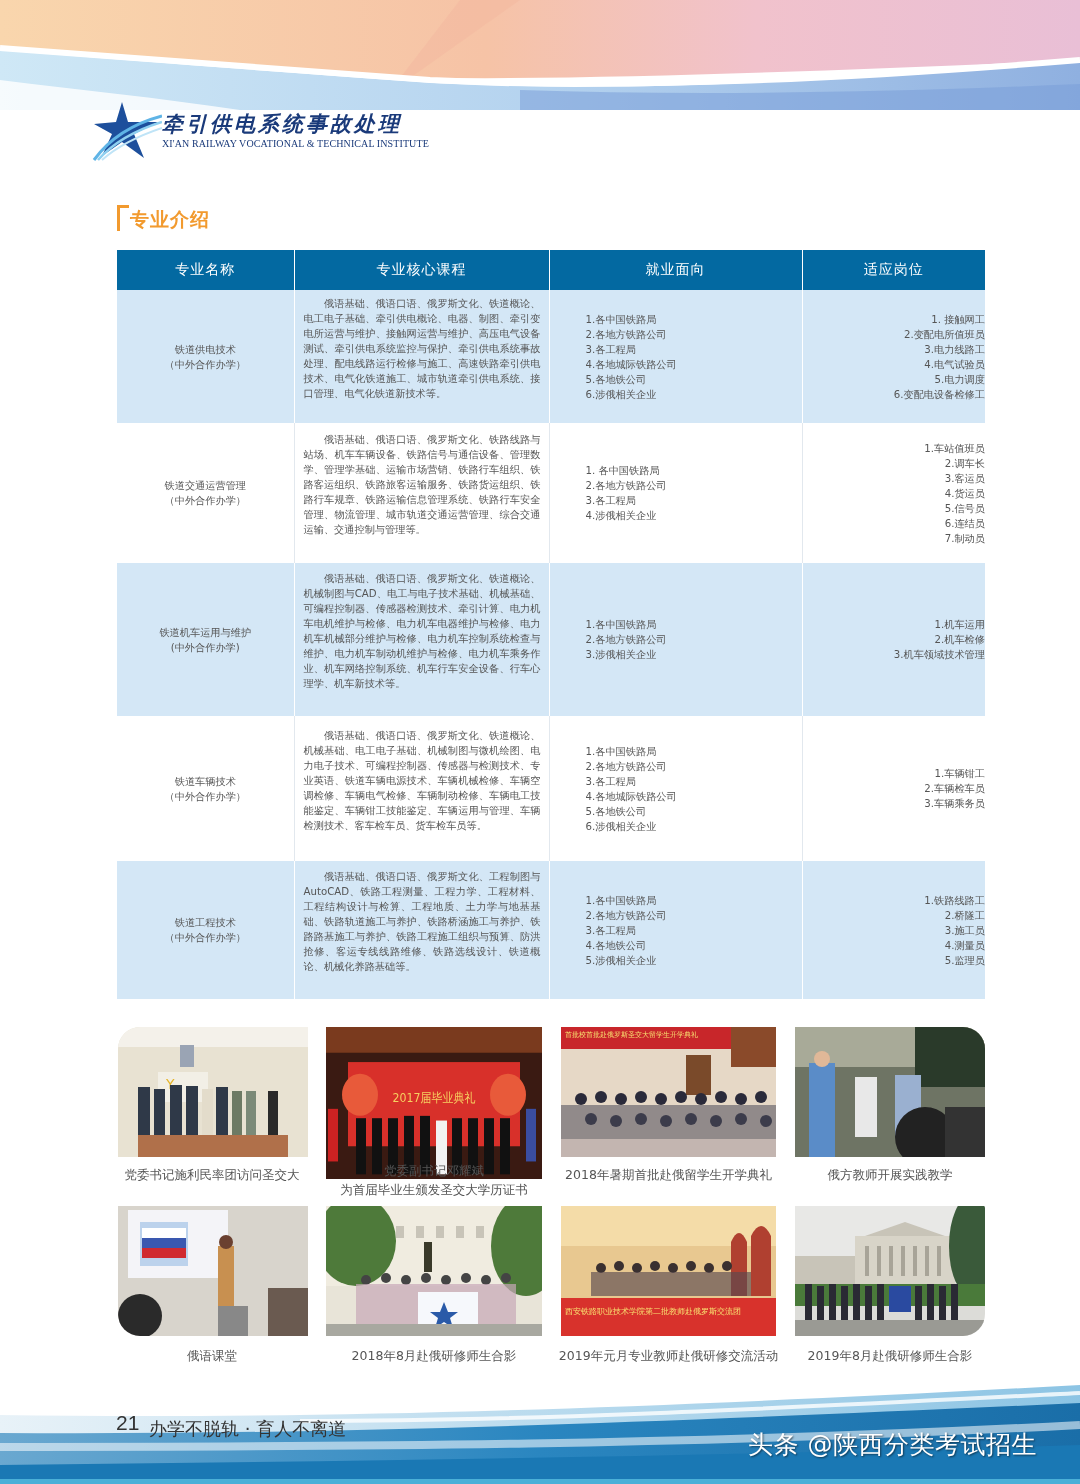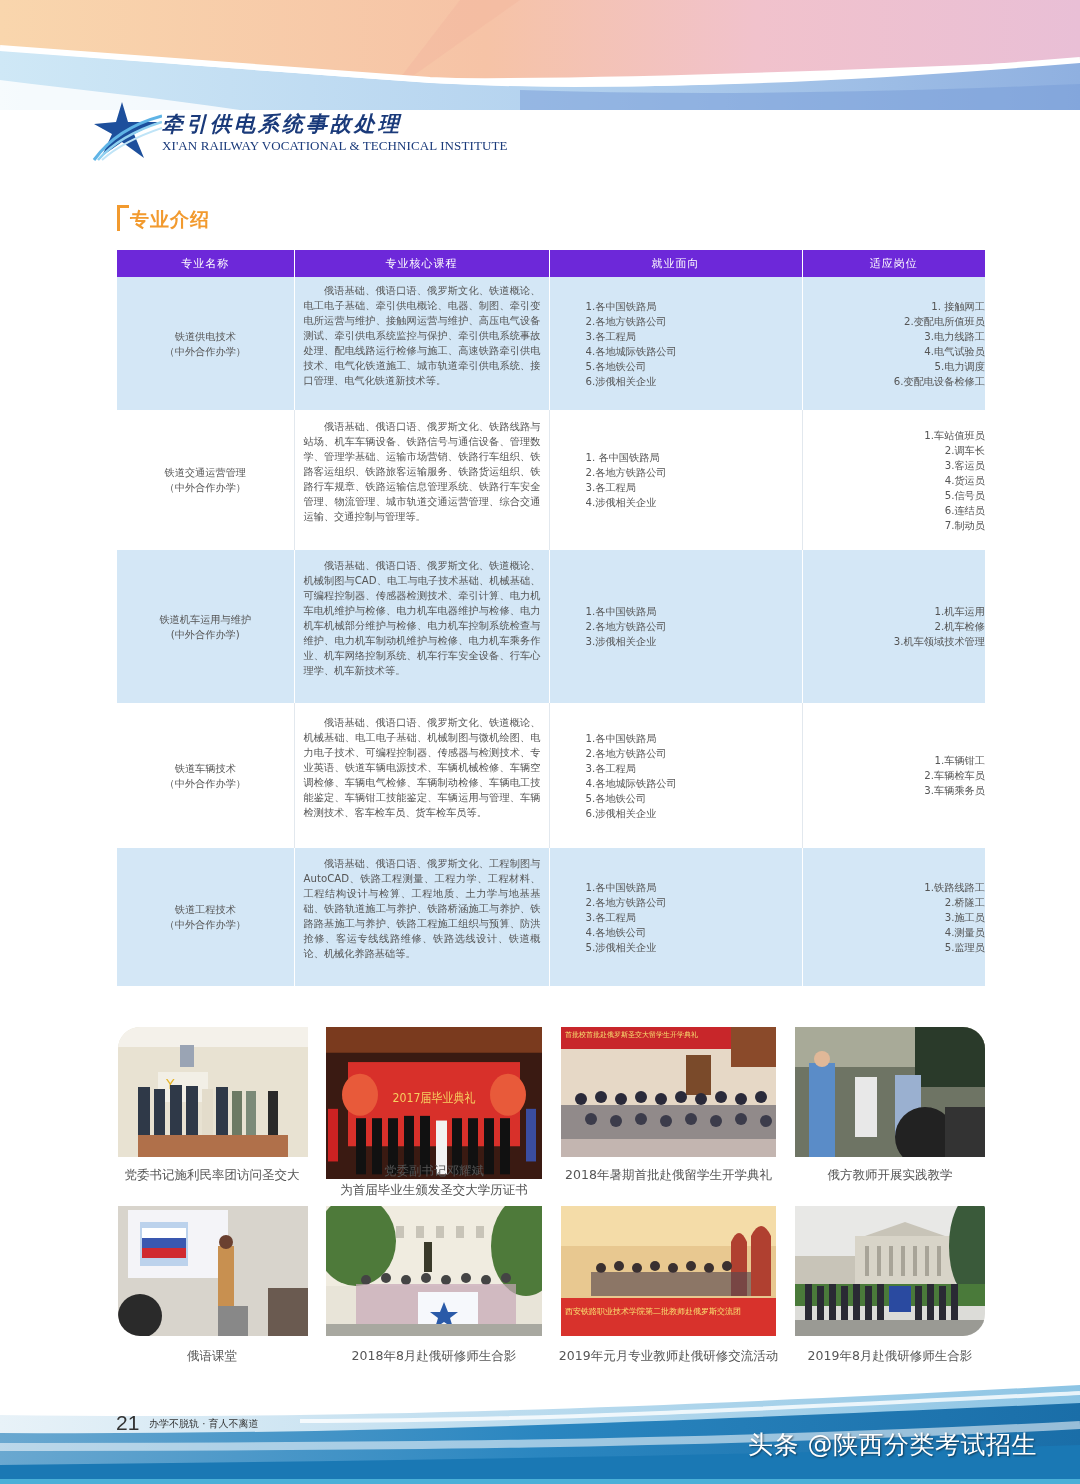--- a/index.html
+++ b/index.html
@@ -7,30 +7,30 @@
   body { position: relative; font-family: "DejaVu Sans", "Liberation Sans", sans-serif; color: #555; }
 
   
   .top-banner { position: absolute; left: 0; top: 0; width: 1080px; height: 110px; overflow: hidden; }
   .top-banner svg { display: block; }
 
   
   .logo { position: absolute; left: 92px; top: 100px; width: 320px; height: 65px; }
   .logo-star { position: absolute; left: 0; top: 0; width: 70px; height: 62px; }
   .logo-cn { position: absolute; left: 70px; top: 10px; font-family: "DejaVu Serif", "Liberation Serif", serif; font-size: 21px; font-weight: bold; color: #1a3a7a; letter-spacing: 3px; font-style: italic; }
-  .logo-en { position: absolute; left: 70px; top: 38px; font-family: "Liberation Serif", "DejaVu Serif", serif; font-size: 13px; color: #1a3a7a; letter-spacing: 0.1px; white-space: nowrap; }
+  .logo-en { position: absolute; left: 70px; top: 38px; font-family: "Liberation Serif", "DejaVu Serif", serif; font-size: 10px; color: #1a3a7a; letter-spacing: 0.1px; white-space: nowrap; }
 
   
   .section-title { position: absolute; left: 117px; top: 203px; height: 32px; }
   .section-bracket { position: absolute; left: 0; top: 2px; width: 12px; height: 26px; border-left: 3px solid #f29a2e; border-top: 3px solid #f29a2e; }
   .section-text { position: absolute; left: 13px; top: 4px; font-size: 19px; font-weight: bold; color: #f29a2e; white-space: nowrap; letter-spacing: 1px; }
 
   
   .majors-table { position: absolute; left: 117px; top: 250px; width: 868px; border-collapse: collapse; table-layout: fixed; }
-  .majors-table th { background: #6d28d9; color: #ffffff; font-weight: normal; font-size: 11px; height: 27px; border-right: 1px solid #ffffff; letter-spacing: 1px; }
+  .majors-table th { background: #0369a1; color: #ffffff; font-weight: normal; font-size: 14px; height: 40px; border-right: 1px solid #ffffff; letter-spacing: 1px; }
   .majors-table th:last-child { border-right: none; }
   .majors-table td { vertical-align: middle; border-right: 1px solid #ffffff; font-size: 10.2px; line-height: 15px; color: #555; }
   .majors-table td:last-child { border-right: none; text-align: right; }
   .majors-table tr.shaded td { background: #d4e7f6; }
   .majors-table tr.plain td { background: #ffffff; border-right: 1px solid #e2e8ee; }
   .majors-table tr.plain td:last-child { border-right: none; }
   .col-name { width: 177px; }
   .col-course { width: 255px; }
   .col-emp { width: 253px; }
   .col-pos { width: 183px; }
@@ -42,21 +42,21 @@
   .cell-list div, .cell-pos div { white-space: nowrap; }
 
   
   .photo { position: absolute; overflow: hidden; }
   .photo svg { display: block; width: 100%; height: 100%; }
   .caption { position: absolute; text-align: center; font-size: 12.5px; line-height: 19px; color: #555; white-space: nowrap; }
 
   
   .footer { position: absolute; left: 0; top: 1385px; width: 1080px; height: 99px; overflow: hidden; }
   .page-num { position: absolute; left: 116px; top: 1411px; font-size: 21px; color: #333; font-family: "Liberation Sans", sans-serif; }
-  .slogan { position: absolute; left: 149px; top: 1417px; font-size: 10px; color: #333; white-space: nowrap; }
+  .slogan { position: absolute; left: 149px; top: 1417px; font-size: 18px; color: #333; white-space: nowrap; }
   .watermark { position: absolute; left: 748px; top: 1428px; font-size: 25px; color: #ffffff; white-space: nowrap; text-shadow: 1px 1px 2px rgba(0,0,0,0.55); letter-spacing: 0.5px; }
 </style>
 </head>
 <body>
 
 <div class="top-banner">
   <svg width="1080" height="110" viewBox="0 0 1080 110">
     <defs>
       <linearGradient id="gOrange" x1="0" y1="0" x2="1" y2="0">
         <stop offset="0" stop-color="#f9d6ad"></stop>

